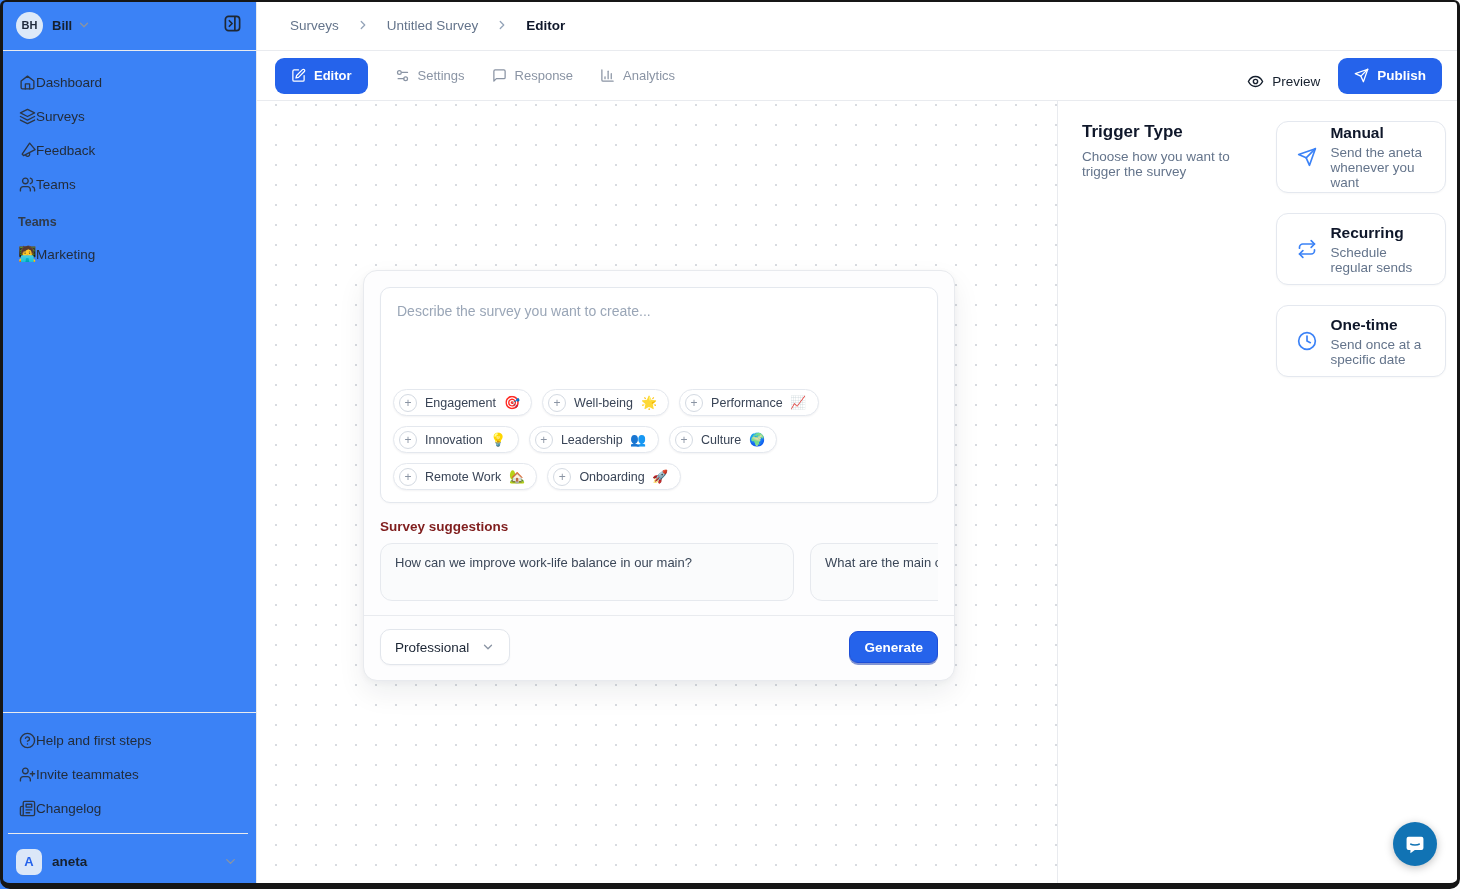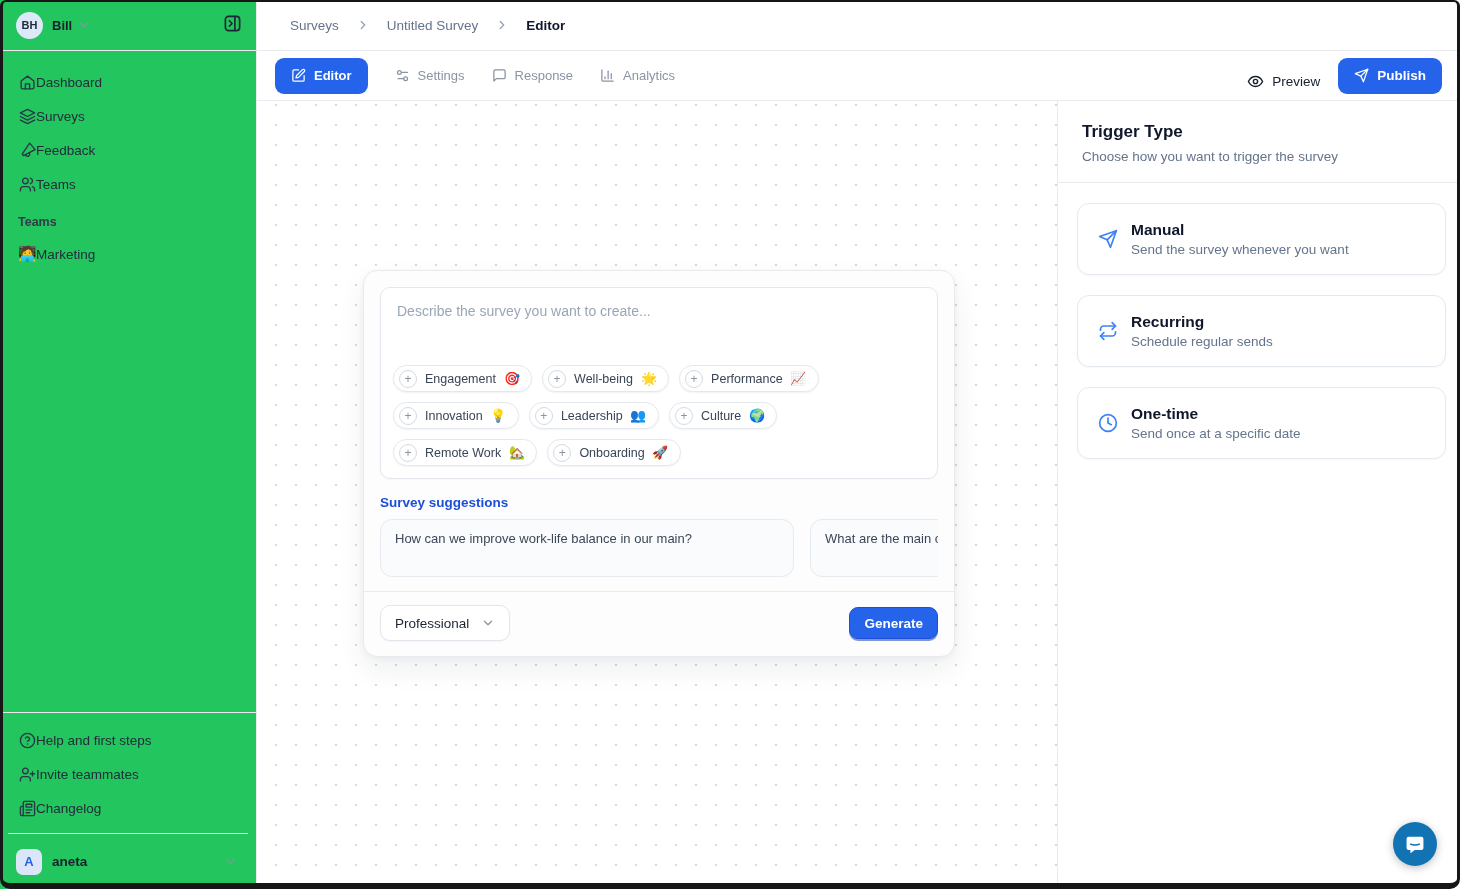--- a/index.html
+++ b/index.html
@@ -5,21 +5,21 @@
   * { margin:0; padding:0; box-sizing:border-box; }
   html,body { width:1460px; height:889px; overflow:hidden; }
   body { font-family:"Liberation Sans", sans-serif; background:#fff; color:#1f2937; }
 
   .frame { position:fixed; inset:0; border:3px solid #161616; border-top-width:2px; border-bottom-width:6px;
            border-radius:6px 6px 10px 10px; pointer-events:none; z-index:9999; }
 
   .app { display:flex; width:1460px; height:889px; }
 
   
-  .sidebar { width:257px; flex:0 0 257px; background:#22c55e; border-right:1px solid #e7eaee;
+  .sidebar { width:257px; flex:0 0 257px; background:#3b82f6; border-right:1px solid #e7eaee;
              display:flex; flex-direction:column; }
   .sb-header { height:51px; flex:0 0 51px; display:flex; align-items:center; padding:0 14px 0 16px;
                border-bottom:1px solid #e9ebef; }
   .avatar-circle { width:27px; height:27px; border-radius:50%; background:#dde9f8; color:#1e293b;
                    font-size:11px; font-weight:700; display:flex; align-items:center; justify-content:center; }
   .sb-header .ws-name { margin-left:9px; font-size:13px; font-weight:700; color:#16202e; }
   .chev { color:#8a94a3; margin-left:5px; display:flex; }
   .sb-collapse { margin-left:auto; background:none; border:none; color:#1e2733; display:flex; cursor:pointer; }
 
   .sb-nav { padding:14px 8px 0 8px; }
@@ -58,50 +58,50 @@
   .content { flex:1; display:flex; min-height:0; }
 
   
   .canvas { flex:1; position:relative; background:#fff;
             background-image:radial-gradient(#d8dbe0 1.2px, transparent 1.3px);
             background-size:20px 20px; background-position:9px 14px; }
 
   .composer-card { position:absolute; left:106px; top:169px; width:592px; background:#fdfdfe;
                    border:1px solid #e8eaee; border-radius:14px;
                    box-shadow:0 12px 28px rgba(15,23,42,.07), 0 2px 6px rgba(15,23,42,.04); }
-  .input-card { margin:16px; height:192px; background:#fff; border:1px solid #e4e8ee; border-radius:10px;
+  .input-card { margin:16px; height:216px; background:#fff; border:1px solid #e4e8ee; border-radius:10px;
                 display:flex; flex-direction:column; box-shadow:0 1px 2px rgba(15,23,42,.03); }
   .input-placeholder { padding:15px 16px; font-size:14px; color:#9aa6b7; }
   .chips { margin-top:auto; padding:10px 12px 12px 12px; display:flex; flex-wrap:wrap; gap:10px 10px; }
   .chip { display:inline-flex; align-items:center; gap:8px; height:27px; padding:0 11px 0 5px;
           background:#fff; border:1px solid #e4e8ee; border-radius:14px; font-size:12.5px; color:#394456;
           box-shadow:0 1px 2px rgba(15,23,42,.05); cursor:pointer; }
   .chip .plus { width:18px; height:18px; border:1px solid #d4dae2; border-radius:50%; color:#8a94a3;
                 font-size:12px; line-height:16px; text-align:center; background:#fff; }
   .chip .emj { font-size:13px; }
 
-  .sug-title { margin:15px 16px 9px 16px; font-size:13.5px; font-weight:600; color:#1d4ed8; }
+  .sug-title { margin:15px 16px 9px 16px; font-size:13.5px; font-weight:600; color:#7f1d1d; }
   .sug-row { margin:0 16px; display:flex; gap:16px; overflow:hidden; height:58px; }
   .sug-card { flex:0 0 auto; background:#fafbfc; border:1px solid #e6e9ee; border-radius:12px;
               padding:11px 14px; font-size:13px; color:#3b4758; cursor:pointer; }
   .sug-card.c0 { width:414px; }
   .sug-card.c1 { width:340px; }
 
   .composer-footer { margin-top:14px; border-top:1px solid #e9ebef; padding:13px 16px 15px 16px;
                      display:flex; align-items:center; justify-content:space-between; }
   .tone-select { display:flex; align-items:center; gap:12px; height:36px; padding:0 14px;
                  background:#fff; border:1px solid #e2e6ec; border-radius:10px; font-size:13.5px; color:#1b2534;
                  cursor:pointer; box-shadow:0 1px 2px rgba(15,23,42,.04); font-family:inherit; }
   .generate-btn { height:32px; padding:0 14px; background:#2563eb; color:#fff; font-size:13.5px; font-weight:600;
                   border:1px solid #1d4ed8; border-radius:9px; cursor:pointer; font-family:inherit;
                   box-shadow:0 2px 0 rgba(30,64,175,.55); }
 
   
   .trigger-panel { width:403px; flex:0 0 403px; background:#fff; border-left:1px solid #e9ebef;
-                   display:flex; flex-direction:column; }
+                   display:flex; flex-direction:row; }
   .tp-header { padding:21px 24px 18px 24px; border-bottom:1px solid #e9ebef; }
   .tp-title { font-size:17px; font-weight:700; color:#0f172a; }
   .tp-sub { margin-top:7px; font-size:13.5px; color:#64748b; }
   .tp-options { padding:20px 14px 0 19px; display:flex; flex-direction:column; gap:20px; }
   .tp-card { border:1px solid #e4e8ef; border-radius:12px; background:#fff; height:72px;
              display:flex; align-items:center; gap:13px; padding:0 20px; cursor:pointer;
              box-shadow:0 1px 2px rgba(15,23,42,.03); }
   .tp-card .ico { color:#3b82f6; display:flex; flex:0 0 20px; }
   .tp-card .t { font-size:15.5px; font-weight:700; color:#0f172a; }
   .tp-card .d { margin-top:3px; font-size:13.5px; color:#64748b; }
@@ -393,21 +393,21 @@
         <div class="tp-options">
           <div class="tp-card">
             <span class="ico">
               <svg width="20" height="20" viewBox="0 0 24 24" fill="none" stroke="currentColor" stroke-width="2" stroke-linecap="round" stroke-linejoin="round">
                   <path d="m22 2-7 20-4-9-9-4Z"></path>
                   <path d="M22 2 11 13"></path>
                 </svg>
             </span>
             <div>
               <div class="t">Manual</div>
-              <div class="d">Send the survey whenever you want</div>
+              <div class="d">Send the aneta whenever you want</div>
             </div>
           </div>
           <div class="tp-card">
             <span class="ico">
               <svg width="20" height="20" viewBox="0 0 24 24" fill="none" stroke="currentColor" stroke-width="2" stroke-linecap="round" stroke-linejoin="round">
                   <path d="m17 2 4 4-4 4"></path>
                   <path d="M3 11v-1a4 4 0 0 1 4-4h14"></path>
                   <path d="m7 22-4-4 4-4"></path>
                   <path d="M21 13v1a4 4 0 0 1-4 4H3"></path>
                 </svg>

